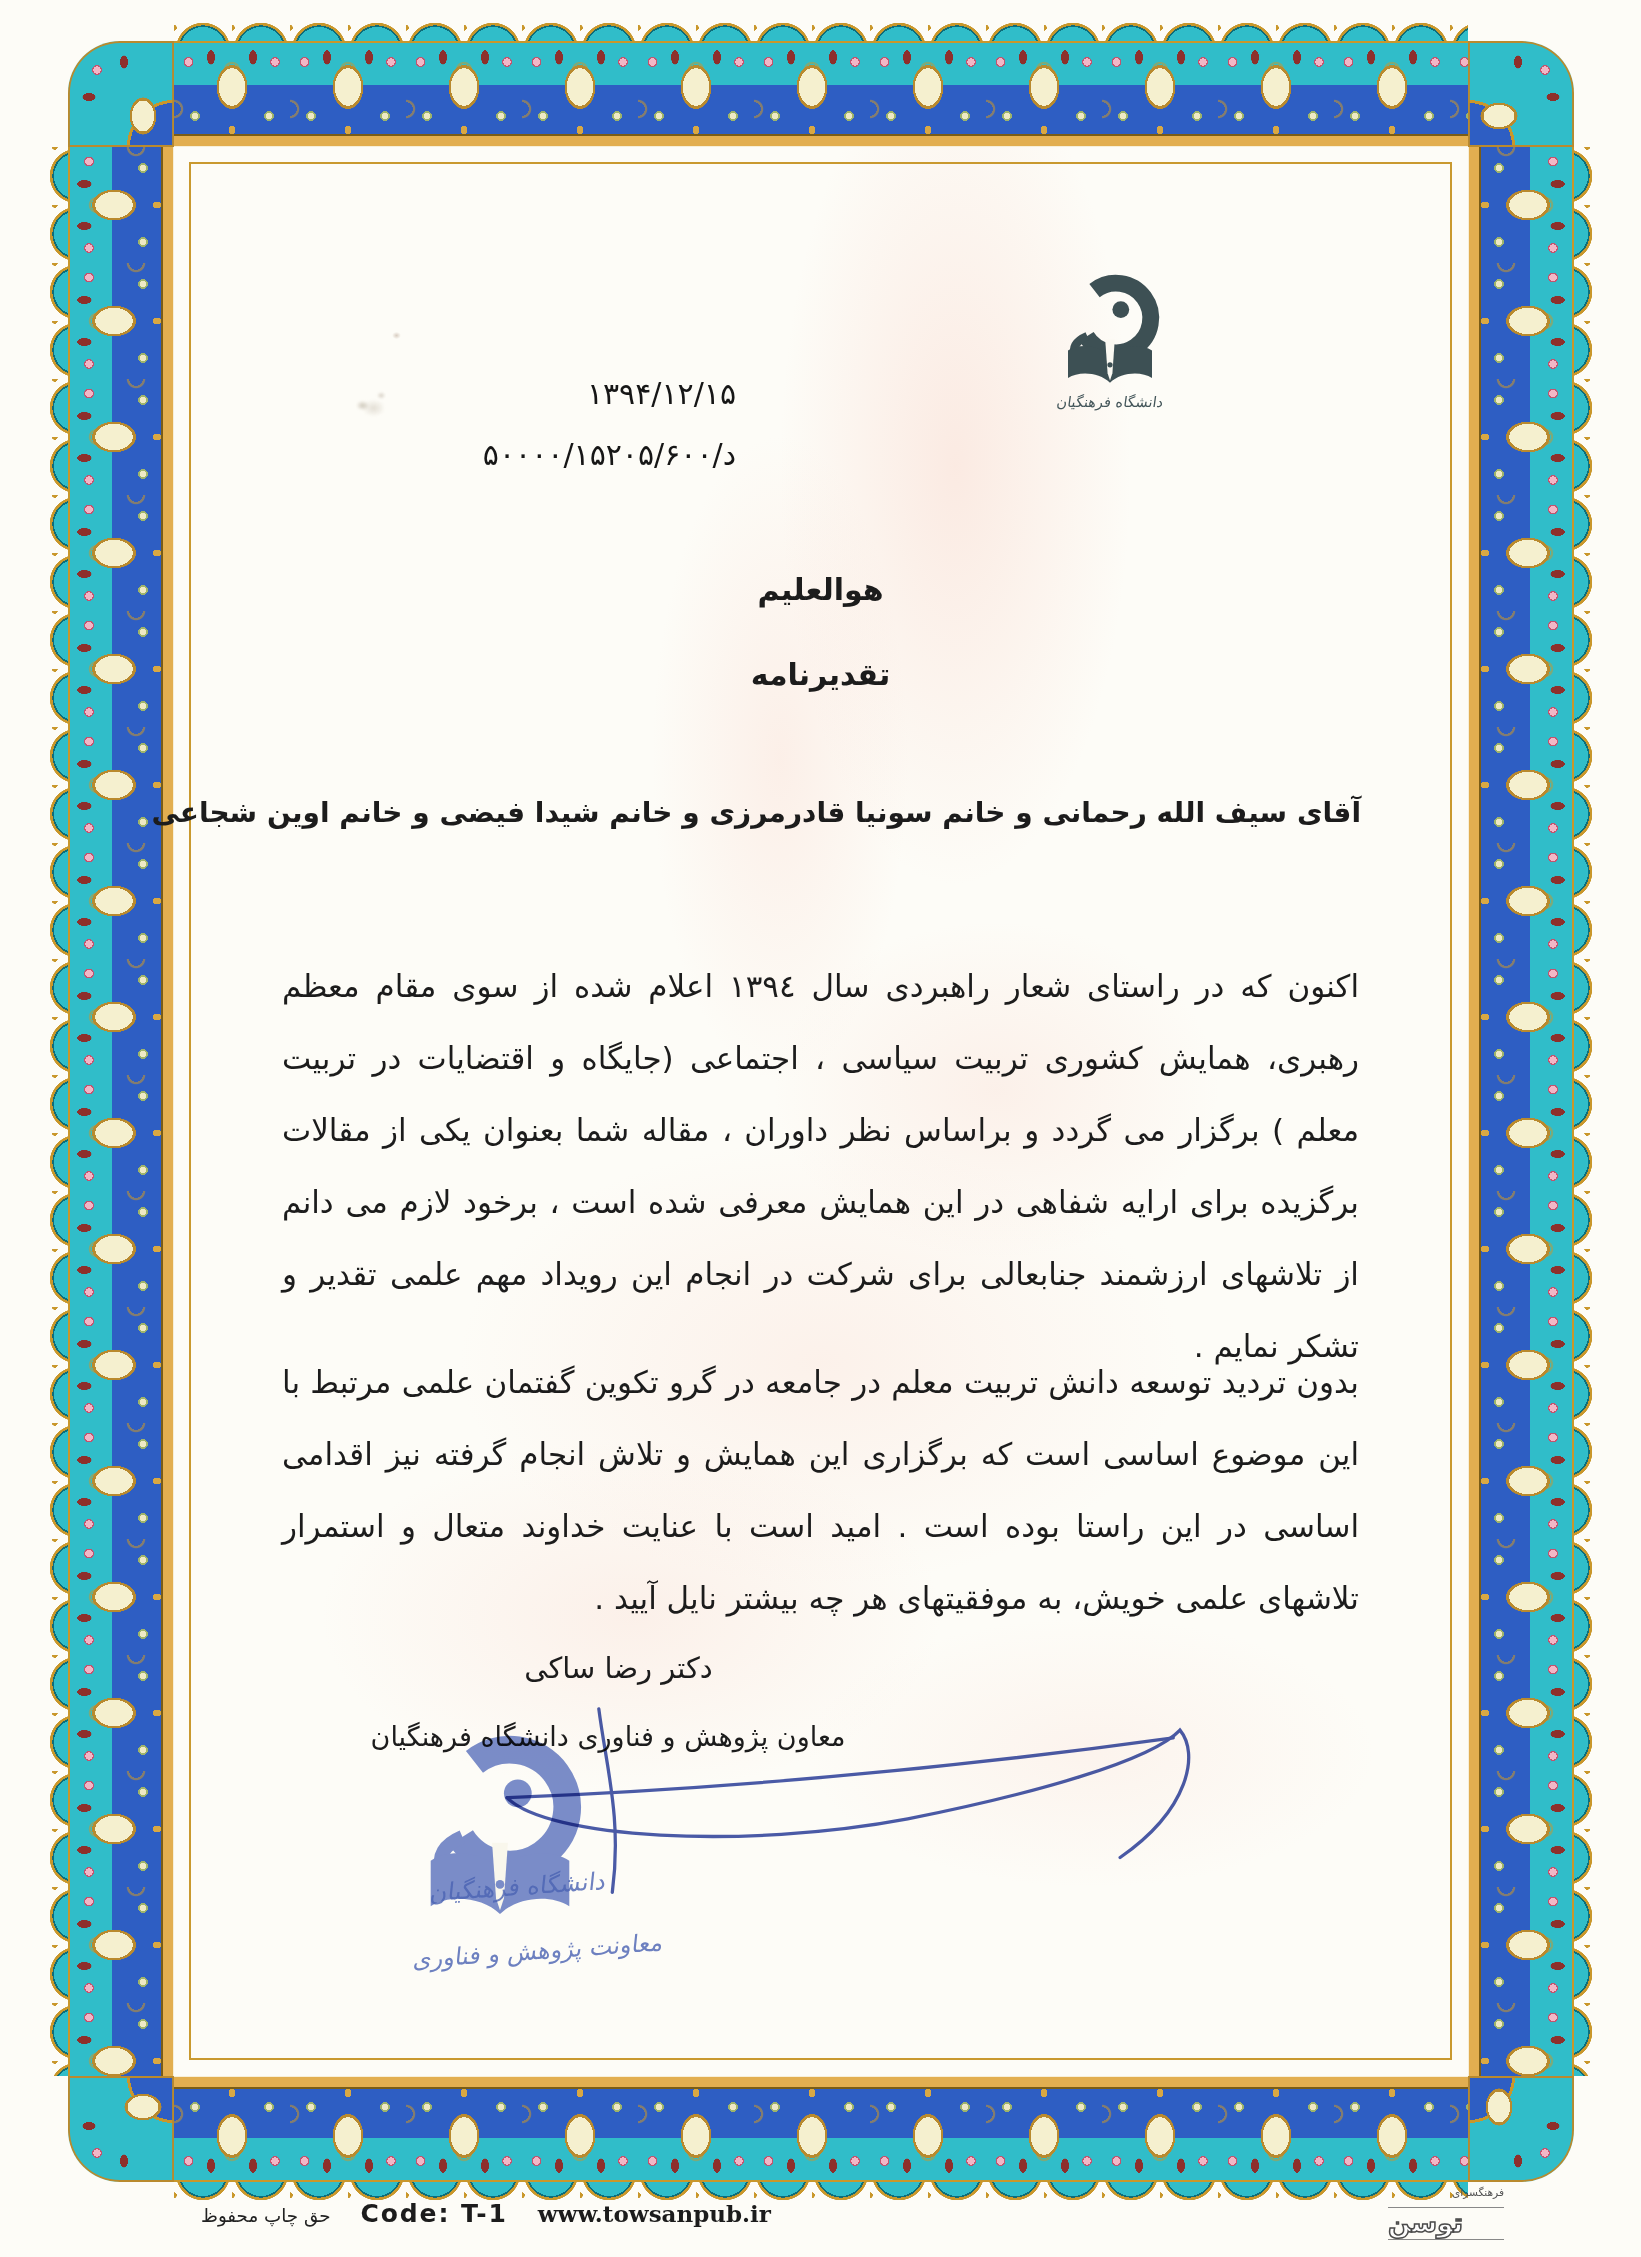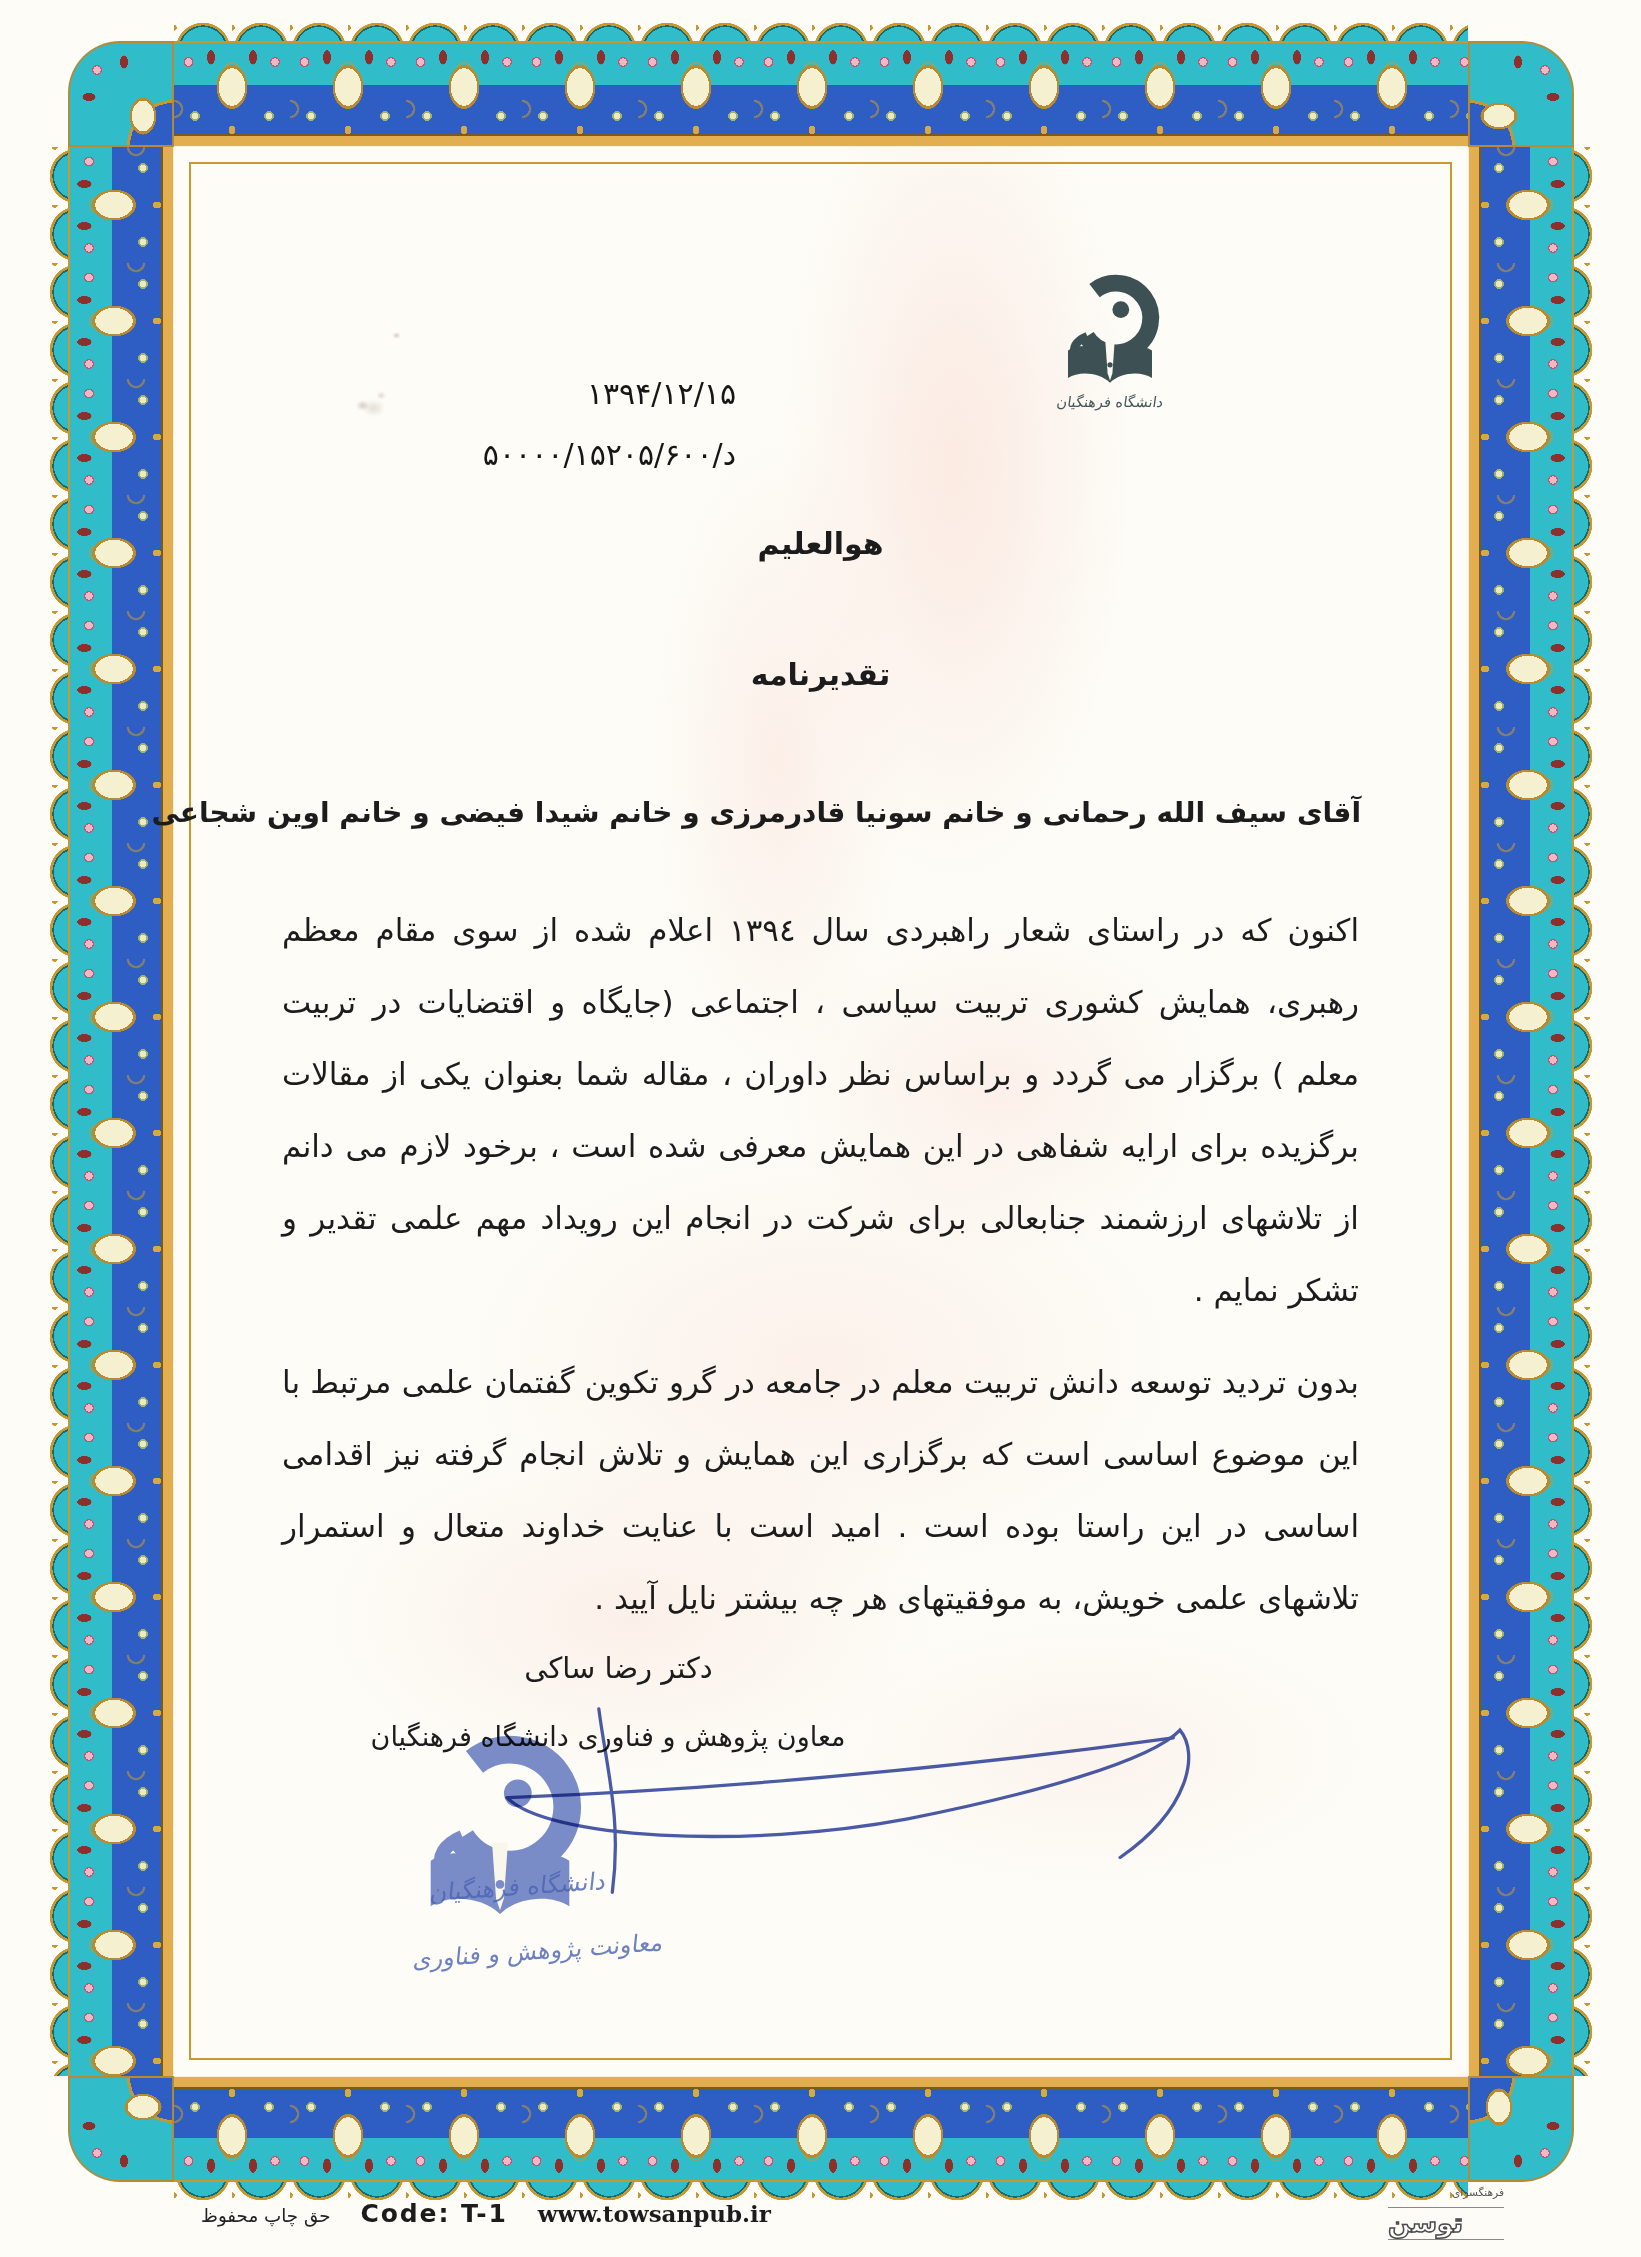--- a/index.html
+++ b/index.html
@@ -104,25 +104,25 @@
   
   .abs{position:absolute;}
   .rtl{direction:rtl; unicode-bidi:plaintext;}
   .center-band{left:193px; right:193px; text-align:center;}
 
   .logo-block{left:1023px; top:270px; width:174px; text-align:center; color:#3d5054;}
   .logo-block svg{display:block; margin:0 auto;}
   .logo-caption{font-size:14.5px; margin-top:3.9px; transform:skewX(-8deg); color:#435559;}
 
   .date-block{left:396px; top:363px; width:340px; text-align:right; font-size:30px; line-height:61px; letter-spacing:1px; color:#161616;}
-  .bismillah{top:526px; font-size:30px; font-weight:bold;}
+  .bismillah{top:572px; font-size:30px; font-weight:bold;}
   .cert-title{top:657px; font-size:30px; font-weight:bold;}
   .addressee{left:174px; right:280px; top:796px; text-align:right; font-size:28px; font-weight:bold; white-space:nowrap;}
   .para{left:282px; right:282px; font-size:31px; line-height:72px; text-align:justify; direction:rtl;}
-  .para1{top:863px;}
+  .para1{top:919px;}
   .para2{top:1315px;}
 
   .sig-name{left:348px; top:1651px; width:541px; text-align:center; font-size:29px;}
   .sig-title{left:323px; top:1721px; width:570px; text-align:center; font-size:27px;}
 
   .stamp{left:384px; top:1728px; width:406px; height:299px; color:#5f76c5; mix-blend-mode:multiply;}
   .stamp-logo{position:absolute; left:17.4px; top:0; opacity:.82; filter:blur(0.4px);}
   .stamp-line{position:absolute; color:#4a63b8; opacity:.8; font-size:24px; transform:rotate(-4deg) skewX(-10deg); white-space:nowrap;}
   .stamp-line1{left:46px; top:145px;}
   .stamp-line2{left:29px; top:209px;}

